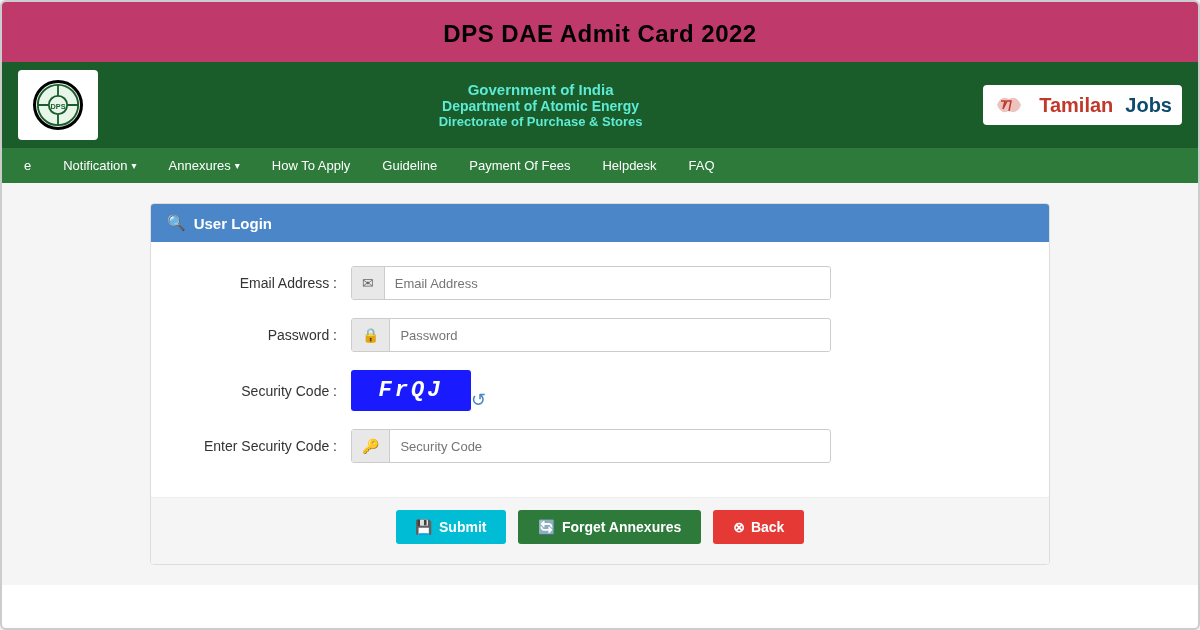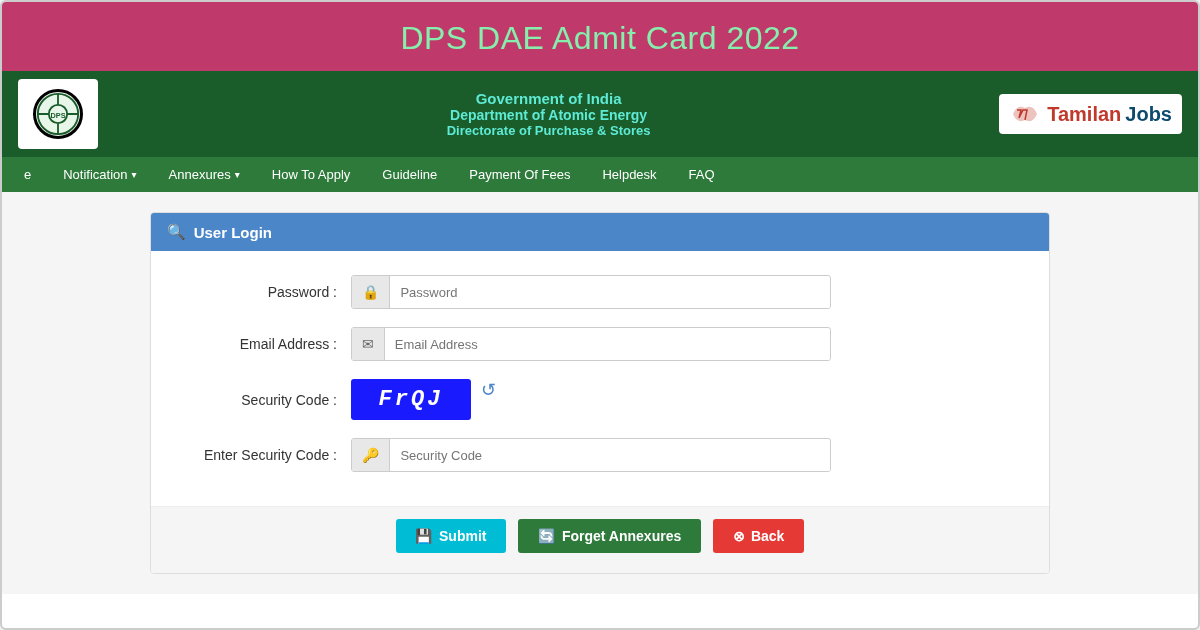--- a/index.html
+++ b/index.html
@@ -19,23 +19,23 @@
       border-radius: 6px;
       overflow: hidden;
     }
     
     .page-title {
       background: #c0396b;
       text-align: center;
       padding: 18px 10px 14px;
     }
     .page-title h1 {
-      color: #86efac;
-      font-size: 32px;
-      font-weight: normal;
+      color: #000000;
+      font-size: 24px;
+      font-weight: bold;
       letter-spacing: 0.5px;
     }
     
     .header-bar {
       background: #1a5c2a;
       display: flex;
       align-items: center;
       justify-content: space-between;
       padding: 8px 16px;
     }
@@ -94,21 +94,21 @@
     .header-text .address {
       font-size: 11px;
       margin-top: 2px;
     }
     .header-brand {
       background: #fff;
       border-radius: 4px;
       padding: 6px 10px;
       display: flex;
       align-items: center;
-      gap: 4px;
+      gap: 12px;
       font-size: 20px;
       font-weight: bold;
       color: #333;
       flex-shrink: 0;
     }
     .brand-tamilan { color: #c0392b; }
     .brand-jobs { color: #0c4a6e; }
     
     .nav-bar {
       background: #2d7a3a;
@@ -193,22 +193,21 @@
       border: none;
       outline: none;
       padding: 8px 10px;
       font-size: 13px;
       color: #999;
       background: #fff;
     }
     
     .captcha-group {
       display: flex;
-      align-items: flex-start;
-      gap: 10px;
+      align-items: flex-end;
     }
     .captcha-img {
       background: #1a1aff;
       color: #fff;
       font-size: 22px;
       font-weight: bold;
       padding: 8px 18px;
       border-radius: 3px;
       letter-spacing: 3px;
       font-style: italic;
@@ -319,32 +318,32 @@
     <div class="login-box">
 
       <div class="login-header">
         <span>🔍</span>
         <span>User Login</span>
       </div>
 
       <div class="login-body">
 
         <div class="form-row">
+          <label class="form-label">Email Address :</label>
+          <div class="input-group">
+            <span class="input-icon">✉</span>
+            <input class="input-field" type="email" placeholder="Email Address" style="">
+          </div>
+        </div>
+
+        <div class="form-row">
           <label class="form-label">Password :</label>
           <div class="input-group">
             <span class="input-icon">🔒</span>
             <input class="input-field" type="password" placeholder="Password" style="">
-          </div>
-        </div>
-
-        <div class="form-row">
-          <label class="form-label">Email Address :</label>
-          <div class="input-group">
-            <span class="input-icon">✉</span>
-            <input class="input-field" type="email" placeholder="Email Address" style="">
           </div>
         </div>
 
         <div class="form-row">
           <label class="form-label">Security Code :</label>
           <div class="captcha-group">
             <div class="captcha-img">FrQJ</div>
             <span class="captcha-refresh">↺</span>
           </div>
         </div>

